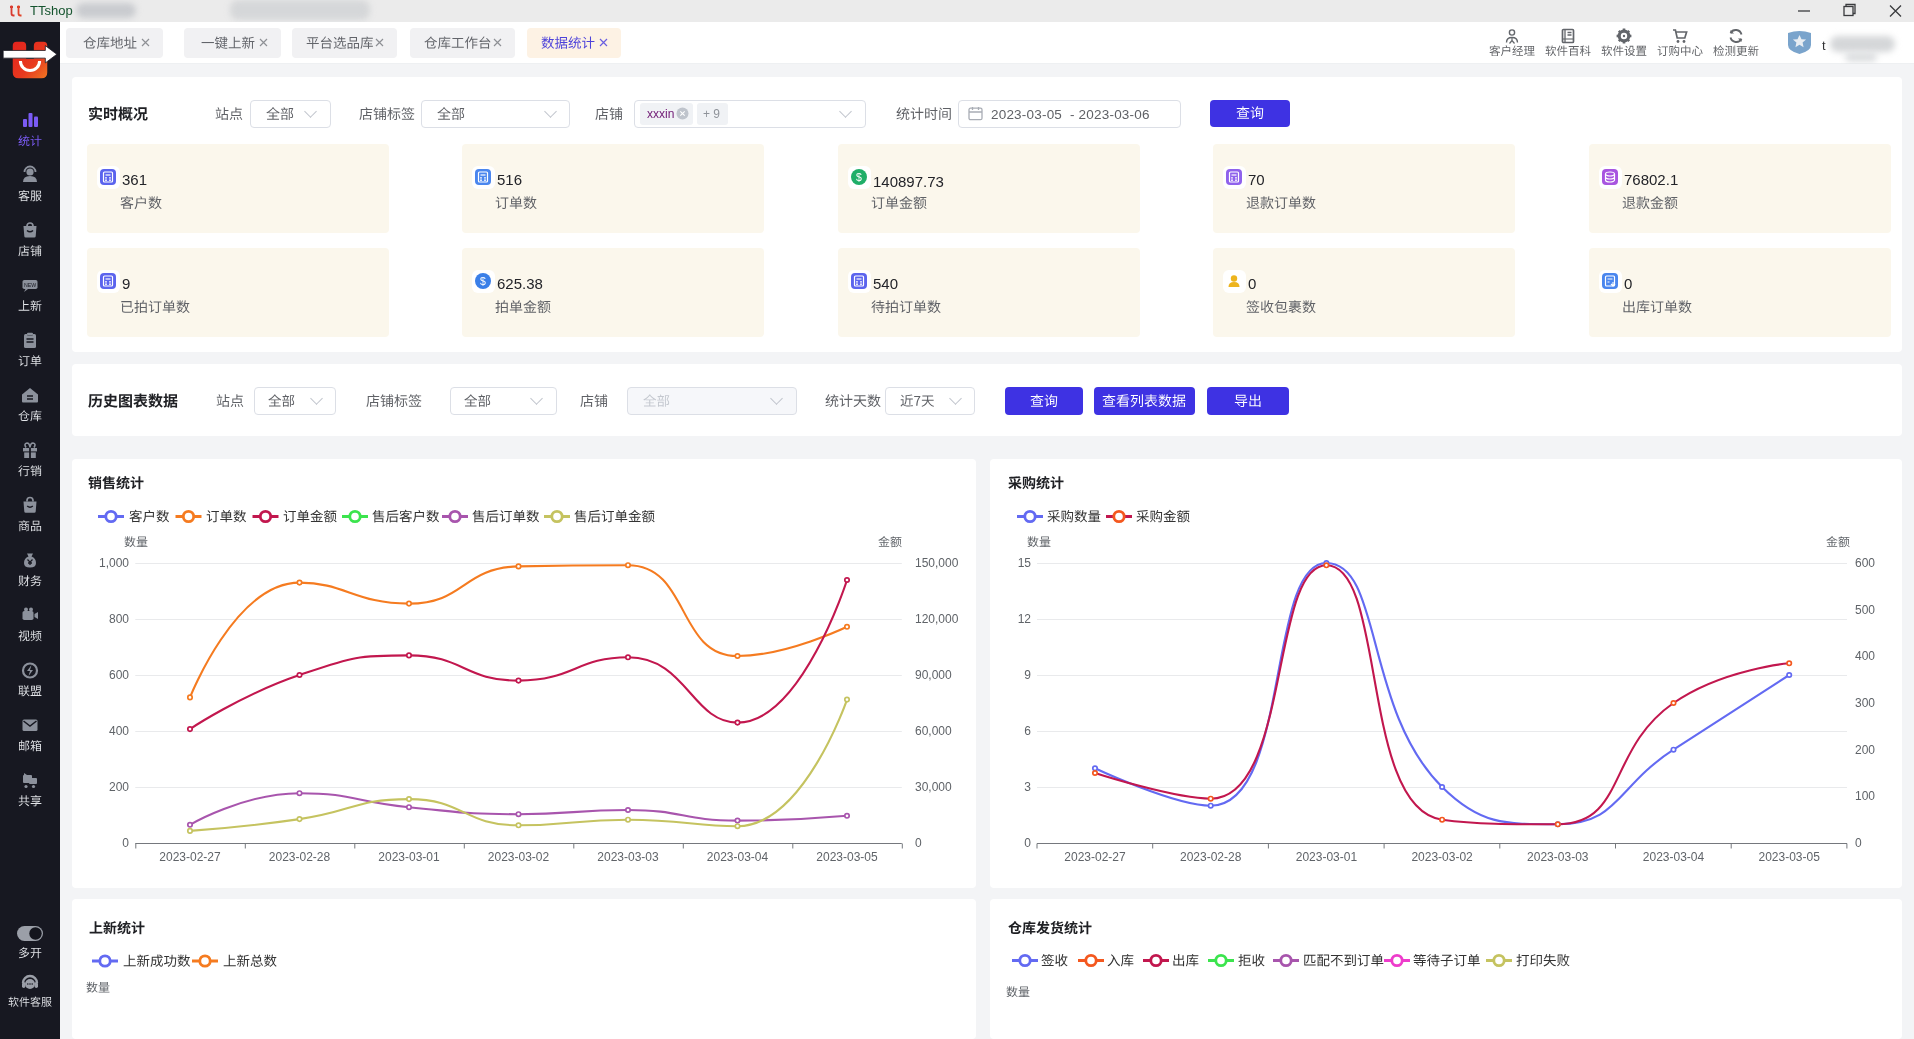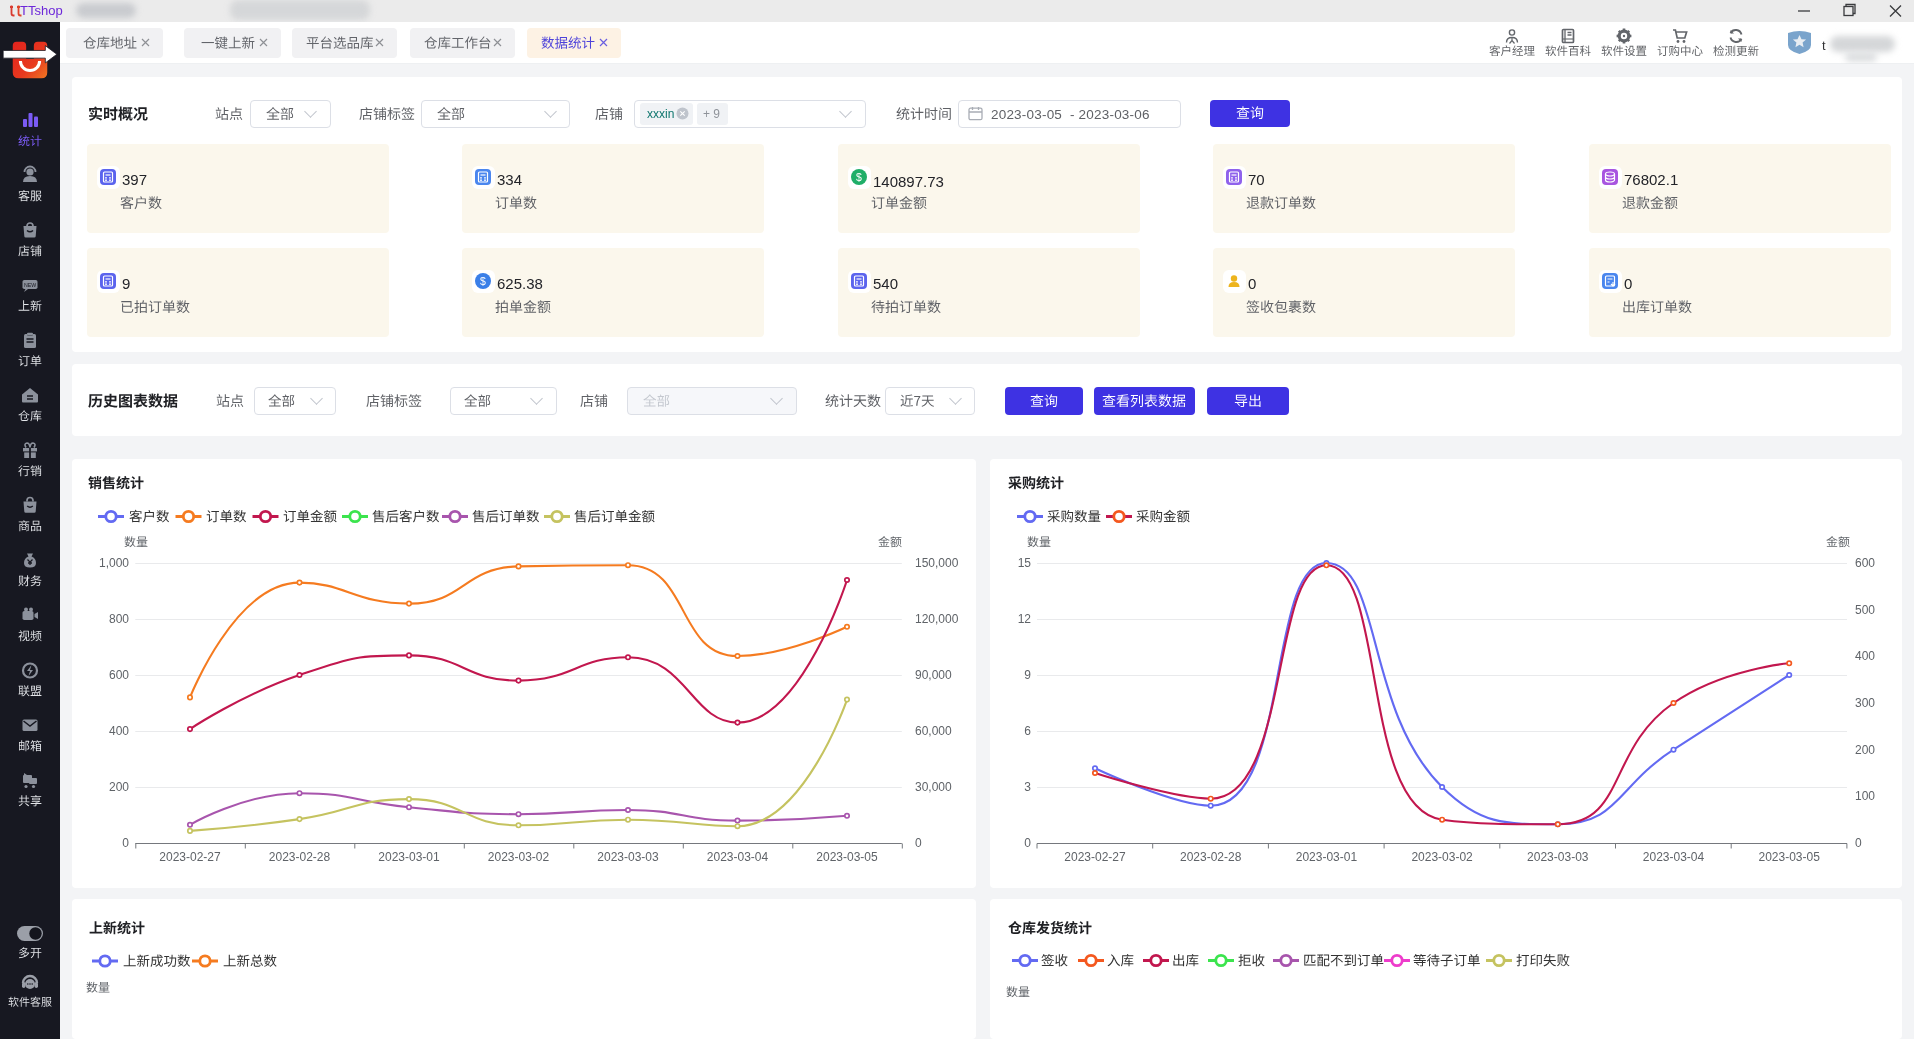--- a/index.html
+++ b/index.html
@@ -17,21 +17,21 @@
 .chev{position:absolute;width:9px;height:9px;border-right:1.6px solid #c0c4cc;border-bottom:1.6px solid #c0c4cc;transform:rotate(45deg)}
 .blur1{position:absolute;background:#c9cbcf;filter:blur(3px);border-radius:8px}
 .tag{position:absolute;height:22px;background:#f0f2f5;border-radius:3px;top:3px}
 svg.ov{position:absolute;left:0;top:0;pointer-events:none}
 </style></head><body>
 <div id="titlebar"></div>
 <svg class="abs" style="left:8px;top:4px" width="16" height="15" viewBox="0 0 16 15">
 <path d="M2 3 h3 M3.5 1.5 v8 a2 2 0 0 0 2 2 h1" stroke="#d93b30" stroke-width="1.8" fill="none"></path>
 <path d="M9 3 h3 M10.5 1.5 v8 a2 2 0 0 0 2 2 h1" stroke="#e0452a" stroke-width="1.8" fill="none"></path>
 </svg>
-<div class="abs" style="left:20px;top:3px;font-size:13px;color:#6d28d9">TTshop</div>
+<div class="abs" style="left:30px;top:3px;font-size:13px;color:#14532d">TTshop</div>
 <div class="blur1" style="left:76px;top:3px;width:60px;height:15px"></div>
 <div class="blur1" style="left:230px;top:0px;width:140px;height:20px;background:#d2d4d6;opacity:.85"></div>
 <svg class="abs" style="left:1795px;top:0" width="119 " height="22" viewBox="0 0 119 22">
 <path d="M3 11 h12" stroke="#3a3b3e" stroke-width="1.3"></path>
 <rect x="49" y="6.5" width="9" height="9" fill="none" stroke="#3a3b3e" stroke-width="1.3"></rect>
 <path d="M51 6.5 v-2 h9 v9 h-2" fill="none" stroke="#3a3b3e" stroke-width="1.3"></path>
 <path d="M95 5.5 l11 11 M106 5.5 l-11 11" stroke="#3a3b3e" stroke-width="1.3"></path>
 </svg>
 <div id="sidebar"></div>
 <svg class="abs" style="left:0px;top:38px" width="60" height="46" viewBox="0 0 60 48">
@@ -180,21 +180,21 @@
 <div class="blur1" style="left:1830px;top:36px;width:65px;height:16px;background:#d5d7d9"></div>
 <div class="blur1" style="left:1845px;top:52px;width:32px;height:10px;background:#dcdee0"></div>
 <div id="content"></div>
 <div class="panel" style="left:72px;top:77px;width:1830px;height:275px"></div>
 <div class="sel" style="left:250px;top:100px;width:81px"></div>
 <div class="chev" style="left:306px;top:107px"></div>
 <div class="sel" style="left:421px;top:100px;width:149px"></div>
 <div class="chev" style="left:546px;top:107px"></div>
 <div class="sel" style="left:634px;top:100px;width:232px"></div>
 <div class="tag" style="left:640px;top:103px;width:53px"></div>
-<div class="abs" style="left:647px;top:107px;font-size:12px;color:#0f766e">xxxin</div>
+<div class="abs" style="left:647px;top:107px;font-size:12px;color:#701a75">xxxin</div>
 <svg class="abs" style="left:676px;top:107px" width="13" height="13">
     <circle cx="6.5" cy="6.5" r="6" fill="#bfc4cc"></circle>
     <path d="M4.3 4.3 l4.4 4.4 M8.7 4.3 l-4.4 4.4" stroke="#fff" stroke-width="1.1"></path>
   </svg>
 <div class="tag" style="left:697px;top:103px;width:31px"></div>
 <div class="abs" style="left:703px;top:107px;font-size:12px;color:#8f939a">+ 9</div>
 <div class="chev" style="left:841px;top:107px"></div>
 <div class="sel" style="left:958px;top:100px;width:223px"></div>
 <svg class="abs" style="left:968px;top:106px" width="15" height="15" viewBox="0 0 15 15">
 <rect x="1" y="2.2" width="13" height="11.5" rx="1.5" fill="none" stroke="#a9adb5" stroke-width="1.3"></rect>
@@ -206,33 +206,33 @@
 <div class="abs" style="left:97px;top:166px;width:23px;height:23px;background:#fff;border-radius:6px"></div>
 <svg class="abs" style="left:100px;top:169px" width="16" height="16" viewBox="0 0 16 16">
     <rect x="0" y="0" width="16" height="16" rx="4" fill="#5b64ee"></rect>
     <rect x="3.5" y="3" width="9" height="10" rx="1" fill="none" stroke="#fff" stroke-width="1.2"></rect>
     <path d="M5.5 6 h5" stroke="#fff" stroke-width="1.2"></path>
     <circle cx="6" cy="8.8" r="0.9" fill="#fff"></circle>
     <circle cx="10" cy="8.8" r="0.9" fill="#fff"></circle>
     <circle cx="6" cy="11.2" r="0.9" fill="#fff"></circle>
     <circle cx="10" cy="11.2" r="0.9" fill="#fff"></circle>
   </svg>
-<div class="num" style="left:122px;top:171px">397</div>
+<div class="num" style="left:122px;top:171px">361</div>
 <div class="card" style="left:462px;top:144px"></div>
 <div class="abs" style="left:472px;top:166px;width:23px;height:23px;background:#fff;border-radius:6px"></div>
 <svg class="abs" style="left:475px;top:169px" width="16" height="16" viewBox="0 0 16 16">
     <rect x="0" y="0" width="16" height="16" rx="4" fill="#4a86ee"></rect>
     <rect x="3.5" y="3" width="9" height="10" rx="1" fill="none" stroke="#fff" stroke-width="1.2"></rect>
     <path d="M5.5 6 h5" stroke="#fff" stroke-width="1.2"></path>
     <circle cx="6" cy="8.8" r="0.9" fill="#fff"></circle>
     <circle cx="10" cy="8.8" r="0.9" fill="#fff"></circle>
     <circle cx="6" cy="11.2" r="0.9" fill="#fff"></circle>
     <circle cx="10" cy="11.2" r="0.9" fill="#fff"></circle>
   </svg>
-<div class="num" style="left:497px;top:171px">334</div>
+<div class="num" style="left:497px;top:171px">516</div>
 <div class="card" style="left:838px;top:144px"></div>
 <div class="abs" style="left:848px;top:166px;width:23px;height:23px;background:#fff;border-radius:6px"></div>
 <svg class="abs" style="left:851px;top:169px" width="16" height="16" viewBox="0 0 16 16">
     <circle cx="8" cy="8" r="8" fill="#1fae68"></circle>
     <text x="8" y="12" text-anchor="middle" font-size="10.5" fill="#fff" font-family="Liberation Sans">$</text>
   </svg>
 <div class="num" style="left:873px;top:173px">140897.73</div>
 <div class="card" style="left:1213px;top:144px"></div>
 <div class="abs" style="left:1223px;top:166px;width:23px;height:23px;background:#fff;border-radius:6px"></div>
 <svg class="abs" style="left:1226px;top:169px" width="16" height="16" viewBox="0 0 16 16">

